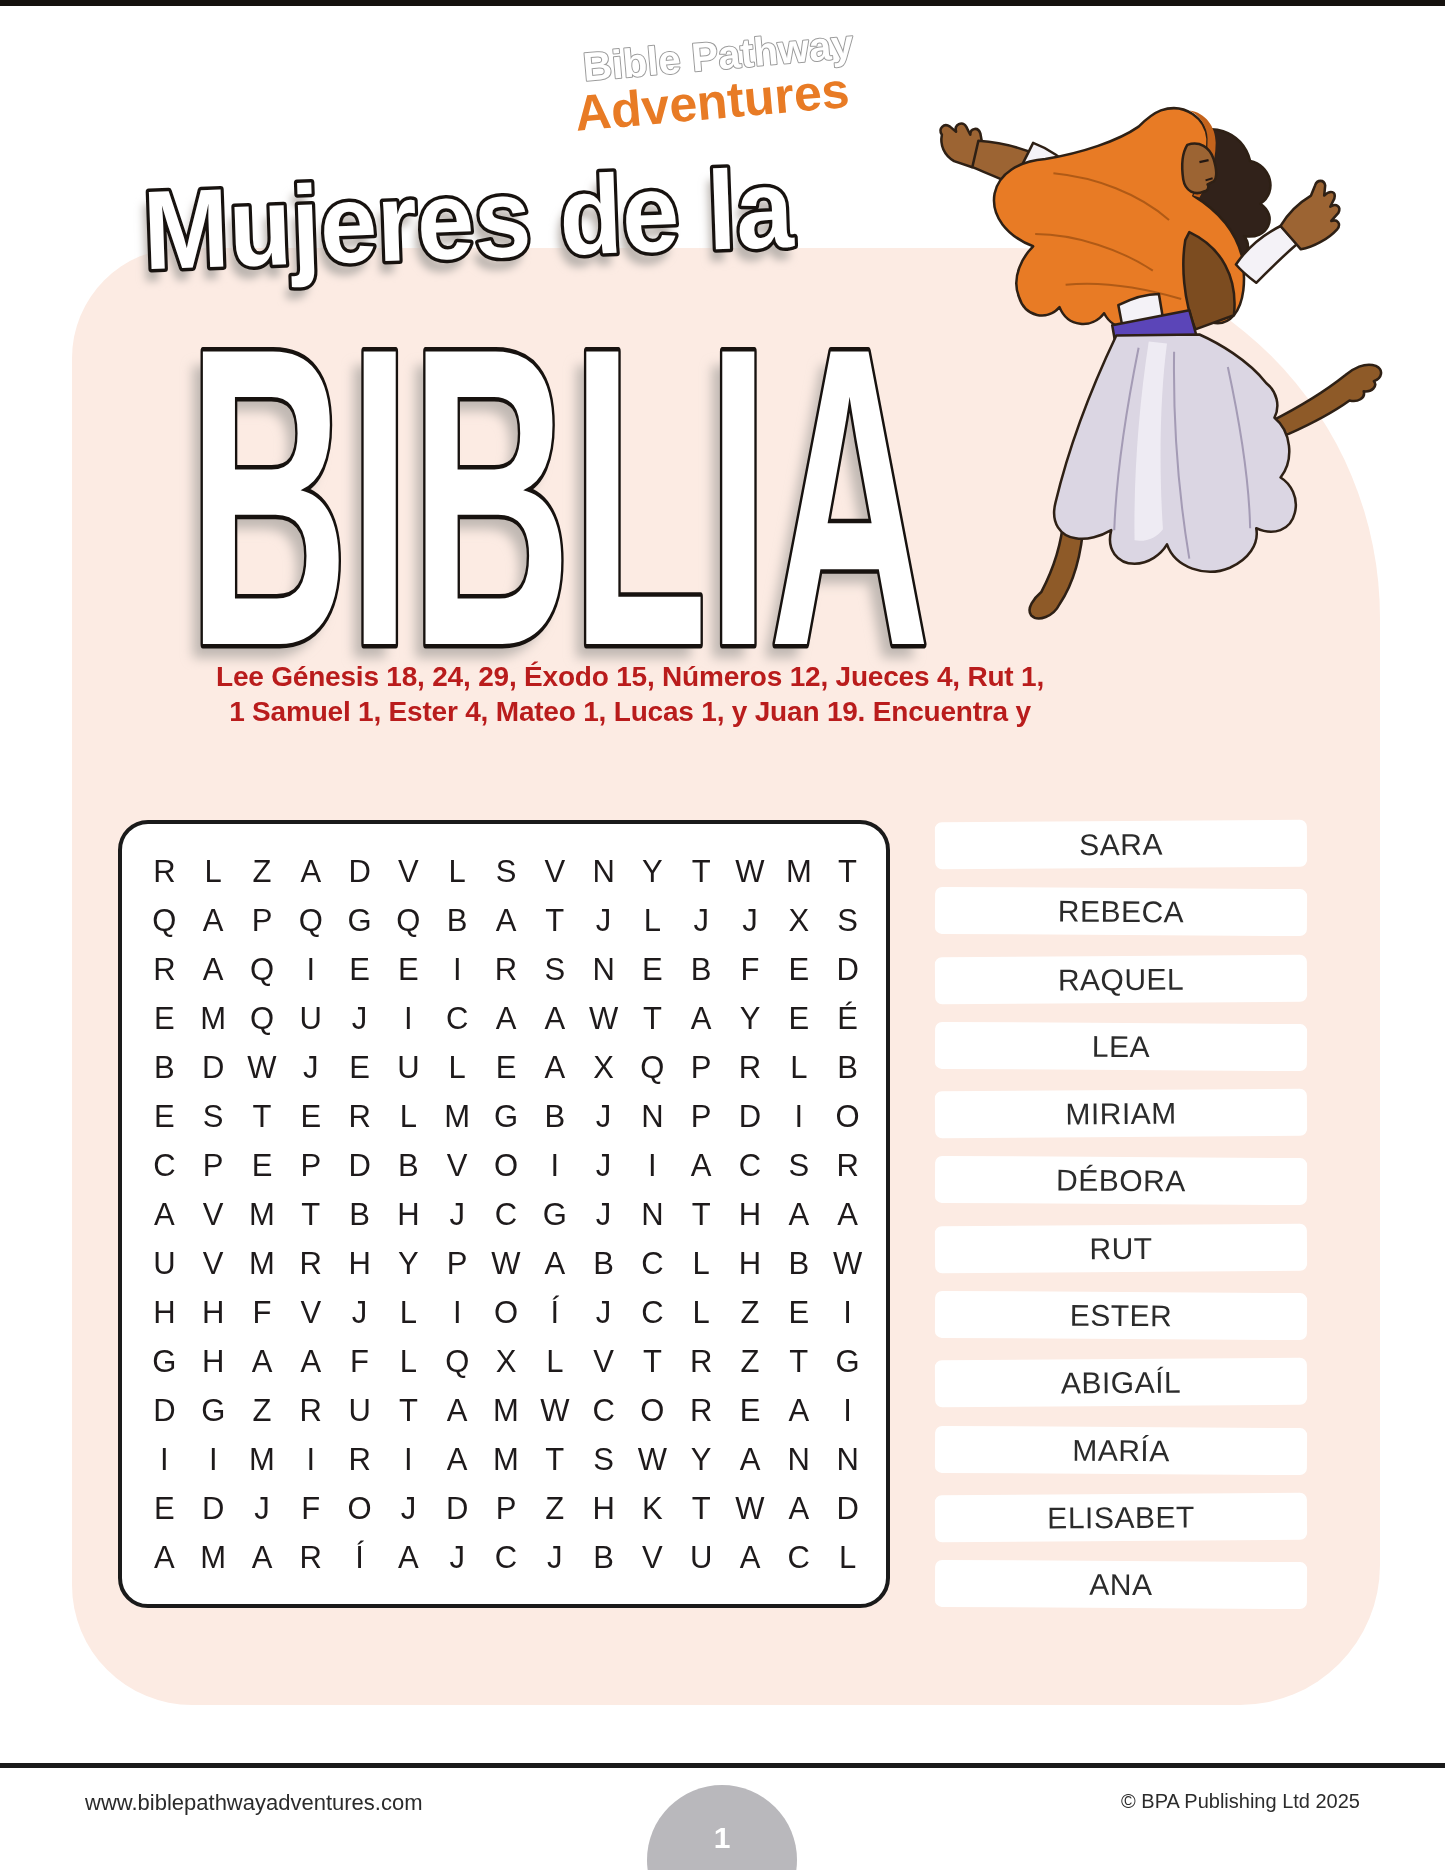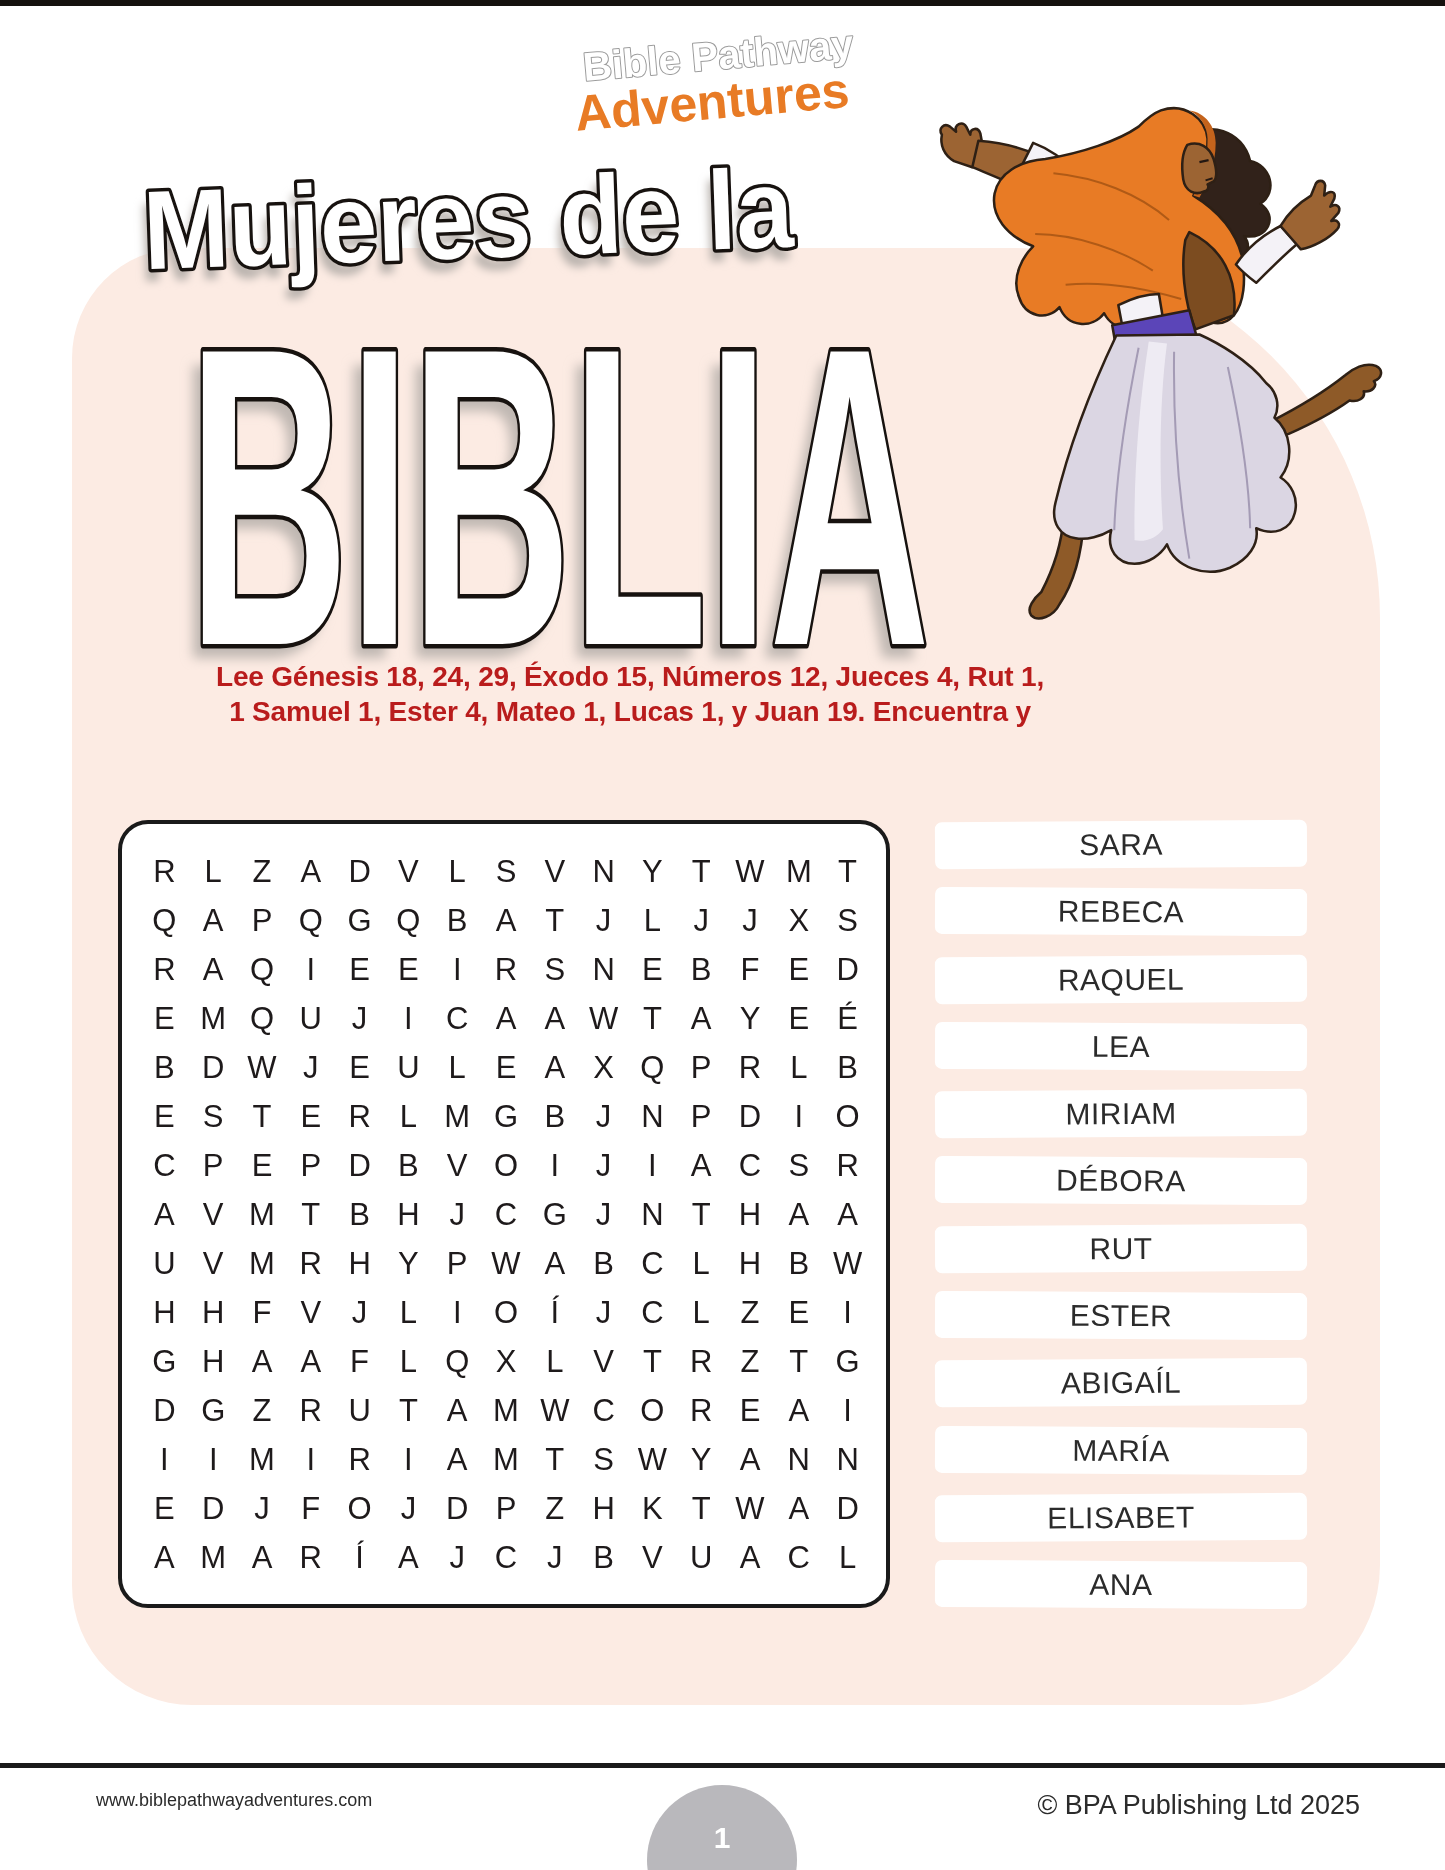--- a/index.html
+++ b/index.html
@@ -31,22 +31,22 @@
   .word-list{left:935px;top:821px;width:372px;text-align:center;}
   .word-bar{height:47px;margin-bottom:20.3px;background:#ffffff;border-radius:7px;
     display:flex;align-items:center;justify-content:center;
     font-size:30px;font-weight:500;color:#2b2b2b;letter-spacing:0.5px;}
   .word-bar:nth-child(odd){transform:rotate(-0.4deg);}
   .word-bar:nth-child(even){transform:rotate(0.35deg);}
   
   .figure-svg{left:933px;top:82px;width:468px;height:578px;}
   
   .footer-rule{left:0;top:1763px;width:1445px;height:5px;background:#1a1a1a;}
-  .footer-site{left:96px;top:1790px;font-size:18px;color:#2b2b2b;}
-  .footer-copy{right:85px;top:1790px;font-size:27px;color:#2b2b2b;text-align:right;}
+  .footer-site{left:85px;top:1790px;font-size:22px;color:#2b2b2b;}
+  .footer-copy{right:85px;top:1790px;font-size:20px;color:#2b2b2b;text-align:right;}
   .page-circle{left:647px;top:1785px;width:150px;height:150px;border-radius:50%;
     background:#b9b8bc;display:flex;justify-content:center;align-items:flex-start;}
   .page-circle span{margin-top:36px;color:#ffffff;font-size:30px;font-weight:bold;}
 </style>
 </head>
 <body>
 
 <div class="abs top-rule"></div>
 <div class="abs pink-bg"></div>
 

